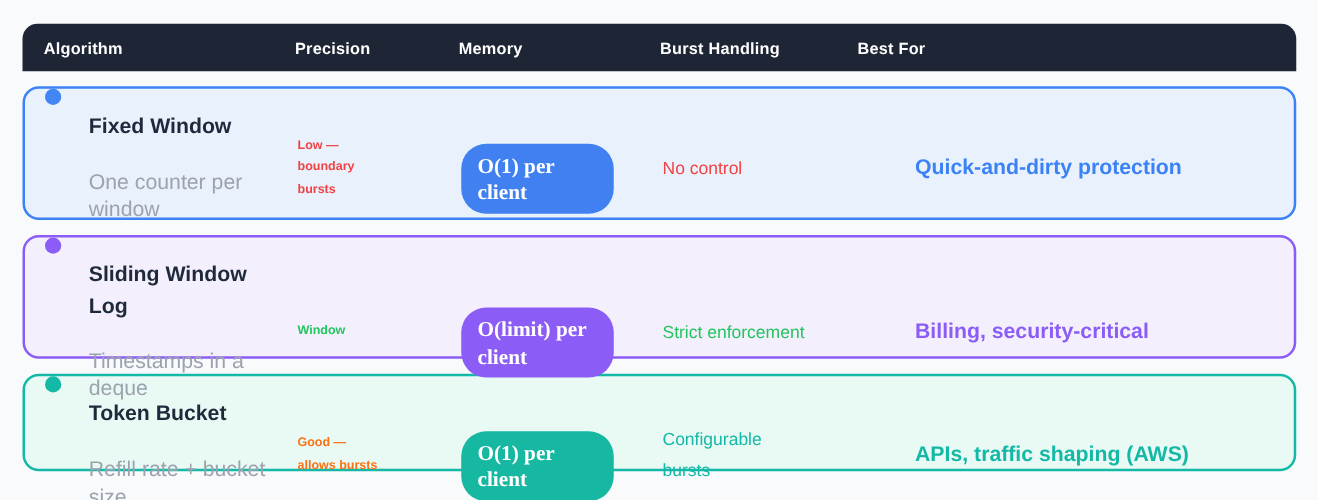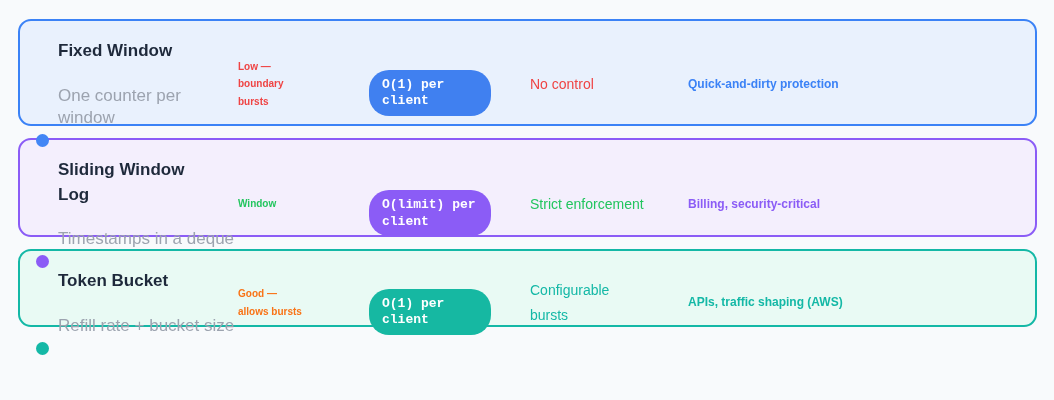--- a/index.html
+++ b/index.html
@@ -39,22 +39,23 @@
     margin-top: 12px;
   }
   .card.r0 { height: 107px; }
   .card.r1 { height: 99px; }
   .card.r2 { height: 78px; }
 
   .cell { white-space: pre-line; }
 
   .algo-cell {
     display: flex;
-    align-items: flex-end;
+    align-items: flex-start;
     padding-left: 16px;
+    gap: 13px;
   }
   .dot {
     width: 13px;
     height: 13px;
     border-radius: 50%;
     background: var(--dot, #888);
     flex: 0 0 13px;
     margin-right: 9px;
   }
   .algo-name {
@@ -75,48 +76,56 @@
     font-weight: 700;
     color: var(--precision, #333);
     line-height: 1.75;
     padding-right: 10px;
   }
   .pill {
     display: inline-block;
     width: 122px;
     background: var(--memoryBg, #888);
     color: #ffffff;
-    font-family: Liberation Mono, monospace;
-    font-size: 13px;
+    font-family: Liberation Serif, serif;
+    font-size: 17px;
     font-weight: 700;
     line-height: 1.28;
     padding: 7px 13px 6px 13px;
     border-radius: 20px;
     white-space: pre-line;
   }
   .burst-cell {
     font-size: 14px;
     font-weight: 400;
     color: var(--burst, #333);
     line-height: 1.75;
     padding-right: 12px;
   }
   .best-cell {
-    font-size: 12px;
+    font-size: 17px;
     font-weight: 700;
     color: var(--best, #333);
     line-height: 1.4;
     padding-right: 2px;
+    margin-left: 44px;
   }
 </style>
 </head>
 <body>
 
 <div class="table-wrap">
 
+  <div class="thead" style="background: rgb(30, 38, 54); color: rgb(255, 255, 255);">
+    <div class="th">Algorithm</div>
+    <div class="th">Precision</div>
+    <div class="th">Memory</div>
+    <div class="th">Burst Handling</div>
+    <div class="th">Best For</div>
+  </div>
 
   <div class="card r0" style="--border: #3b82f6; --bg: #e9f1fd; --dot: #4286f5; --precision: #ef4444; --memoryBg: #4080f0; --burst: #ef4444; --best: #3b82f6;">
     <div class="cell algo-cell">
       <span class="dot"></span>
       <div>
         <div class="algo-name">Fixed Window</div>
         <div class="algo-sub">One counter per window</div>
       </div>
     </div>
     <div class="cell precision-cell">Low —

